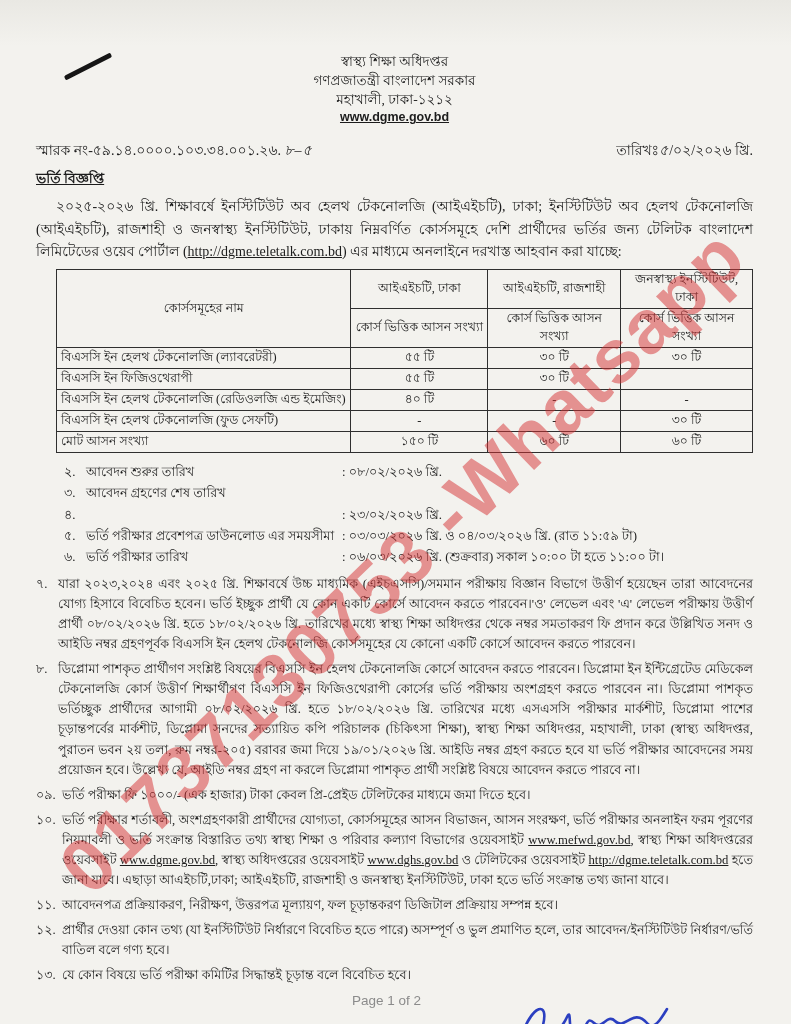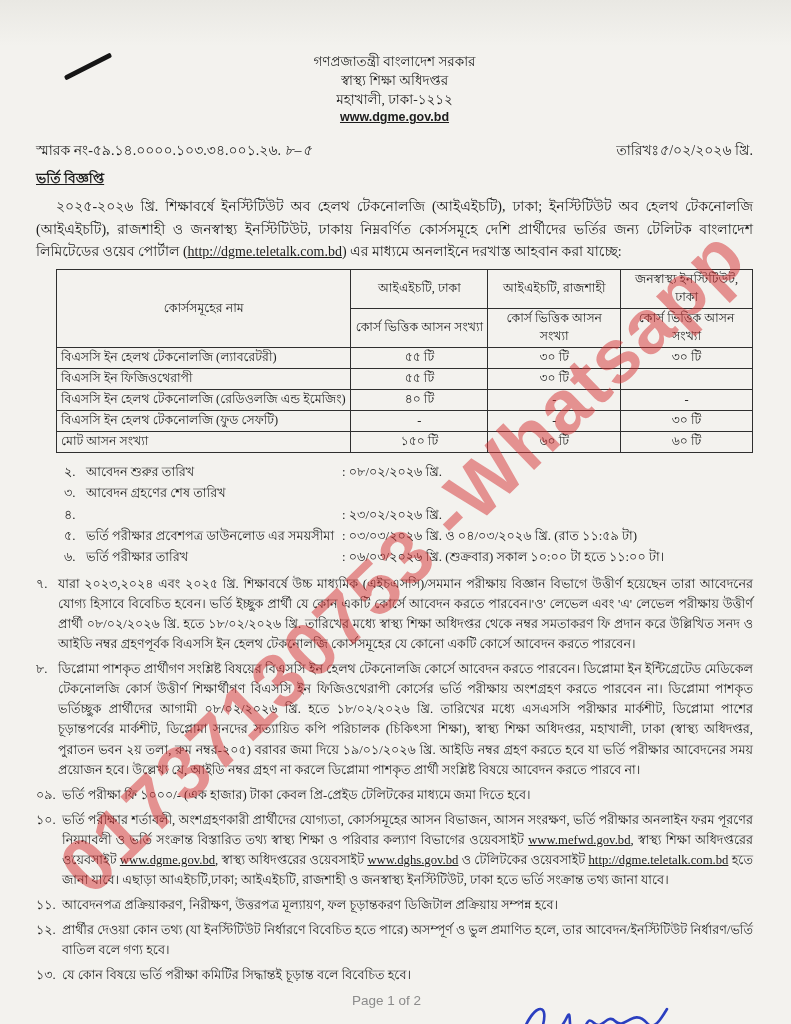--- a/index.html
+++ b/index.html
@@ -63,22 +63,22 @@
 </head>
 <body>
 
 <div class="page">
 
   <div class="pen-mark"></div>
 
   <div class="content">
 
     <div class="hdr">
+      <div>স্বাস্থ্য শিক্ষা অধিদপ্তর</div>
       <div>গণপ্রজাতন্ত্রী বাংলাদেশ সরকার</div>
-      <div>স্বাস্থ্য শিক্ষা অধিদপ্তর</div>
       <div>মহাখালী, ঢাকা-১২১২</div>
       <div class="site">www.dgme.gov.bd</div>
     </div>
 
     <div class="memo-row">
       <div>
         <span>স্মারক নং-৫৯.১৪.০০০০.১০৩.৩৪.০০১.২৬.</span>
         <span class="hand">৮–৫</span>
       </div>
       <div>

